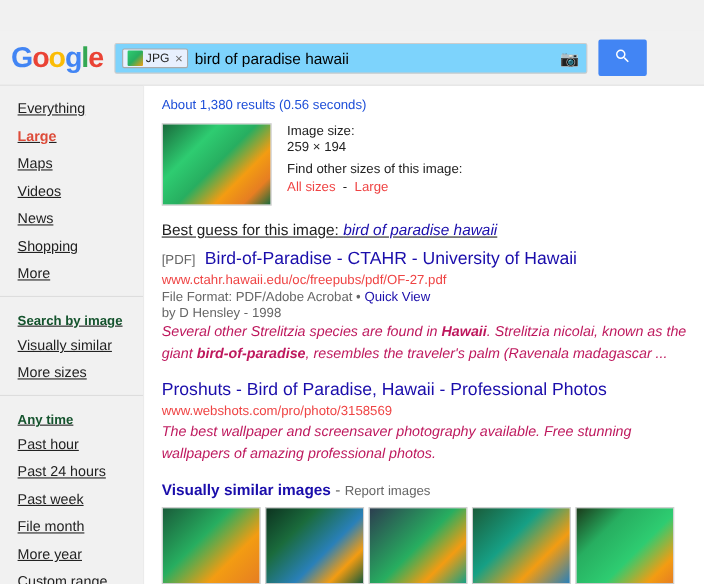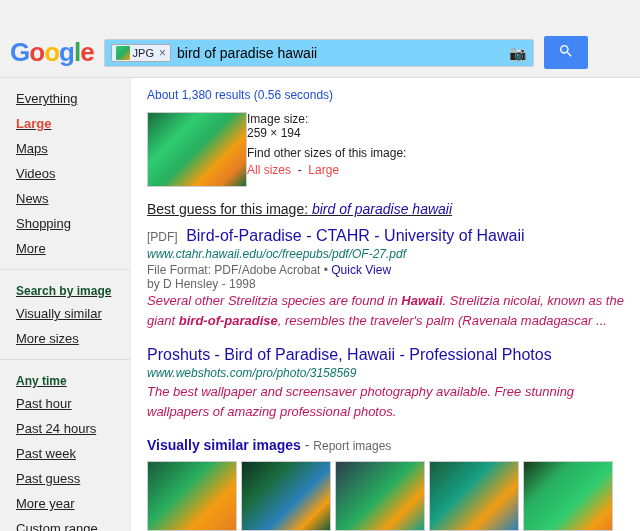--- a/index.html
+++ b/index.html
@@ -130,20 +130,21 @@
     }
     .results-info {
       font-size: 12px;
       color: #1d4ed8;
       margin-bottom: 10px;
     }
     
     
     .image-result-box {
       display: flex;
+      gap: 14px;
       margin-bottom: 14px;
     }
     .main-image {
       width: 100px;
       height: 75px;
       background: linear-gradient(135deg, #1a6b3c 0%, #2ecc71 30%, #27ae60 50%, #f39c12 70%, #e67e22 85%, #1a6b3c 100%);
       flex-shrink: 0;
       border: 1px solid #ccc;
     }
     .image-info {
@@ -176,24 +177,23 @@
     .result-title a {
       color: #1a0dab;
       text-decoration: none;
     }
     .result-title .pdf-tag {
       color: #666;
       font-size: 12px;
       margin-right: 4px;
     }
     .result-url {
-      color: #0f766e;
+      color: #ef4444;
       font-size: 12px;
       margin: 2px 0;
-      font-style: italic;
     }
     .result-meta {
       font-size: 12px;
       color: #666;
     }
     .result-meta a {
       color: #1a0dab;
       text-decoration: none;
       text-align: center;
     }
@@ -286,21 +286,21 @@
       <div class="sidebar-item">More sizes</div>
     </div>
 
     <div class="sidebar-divider"></div>
 
     <div class="sidebar-section">
       <div class="sidebar-heading">Any time</div>
       <div class="sidebar-item">Past hour</div>
       <div class="sidebar-item">Past 24 hours</div>
       <div class="sidebar-item">Past week</div>
-      <div class="sidebar-item">Past guess</div>
+      <div class="sidebar-item">File month</div>
       <div class="sidebar-item">More year</div>
       <div class="sidebar-item">Custom range...</div>
     </div>
   </div>
 
   <div id="content">
     <div class="results-info">About 1,380 results (0.56 seconds)</div>
 
     <div class="image-result-box">
       <div class="main-image"></div>

